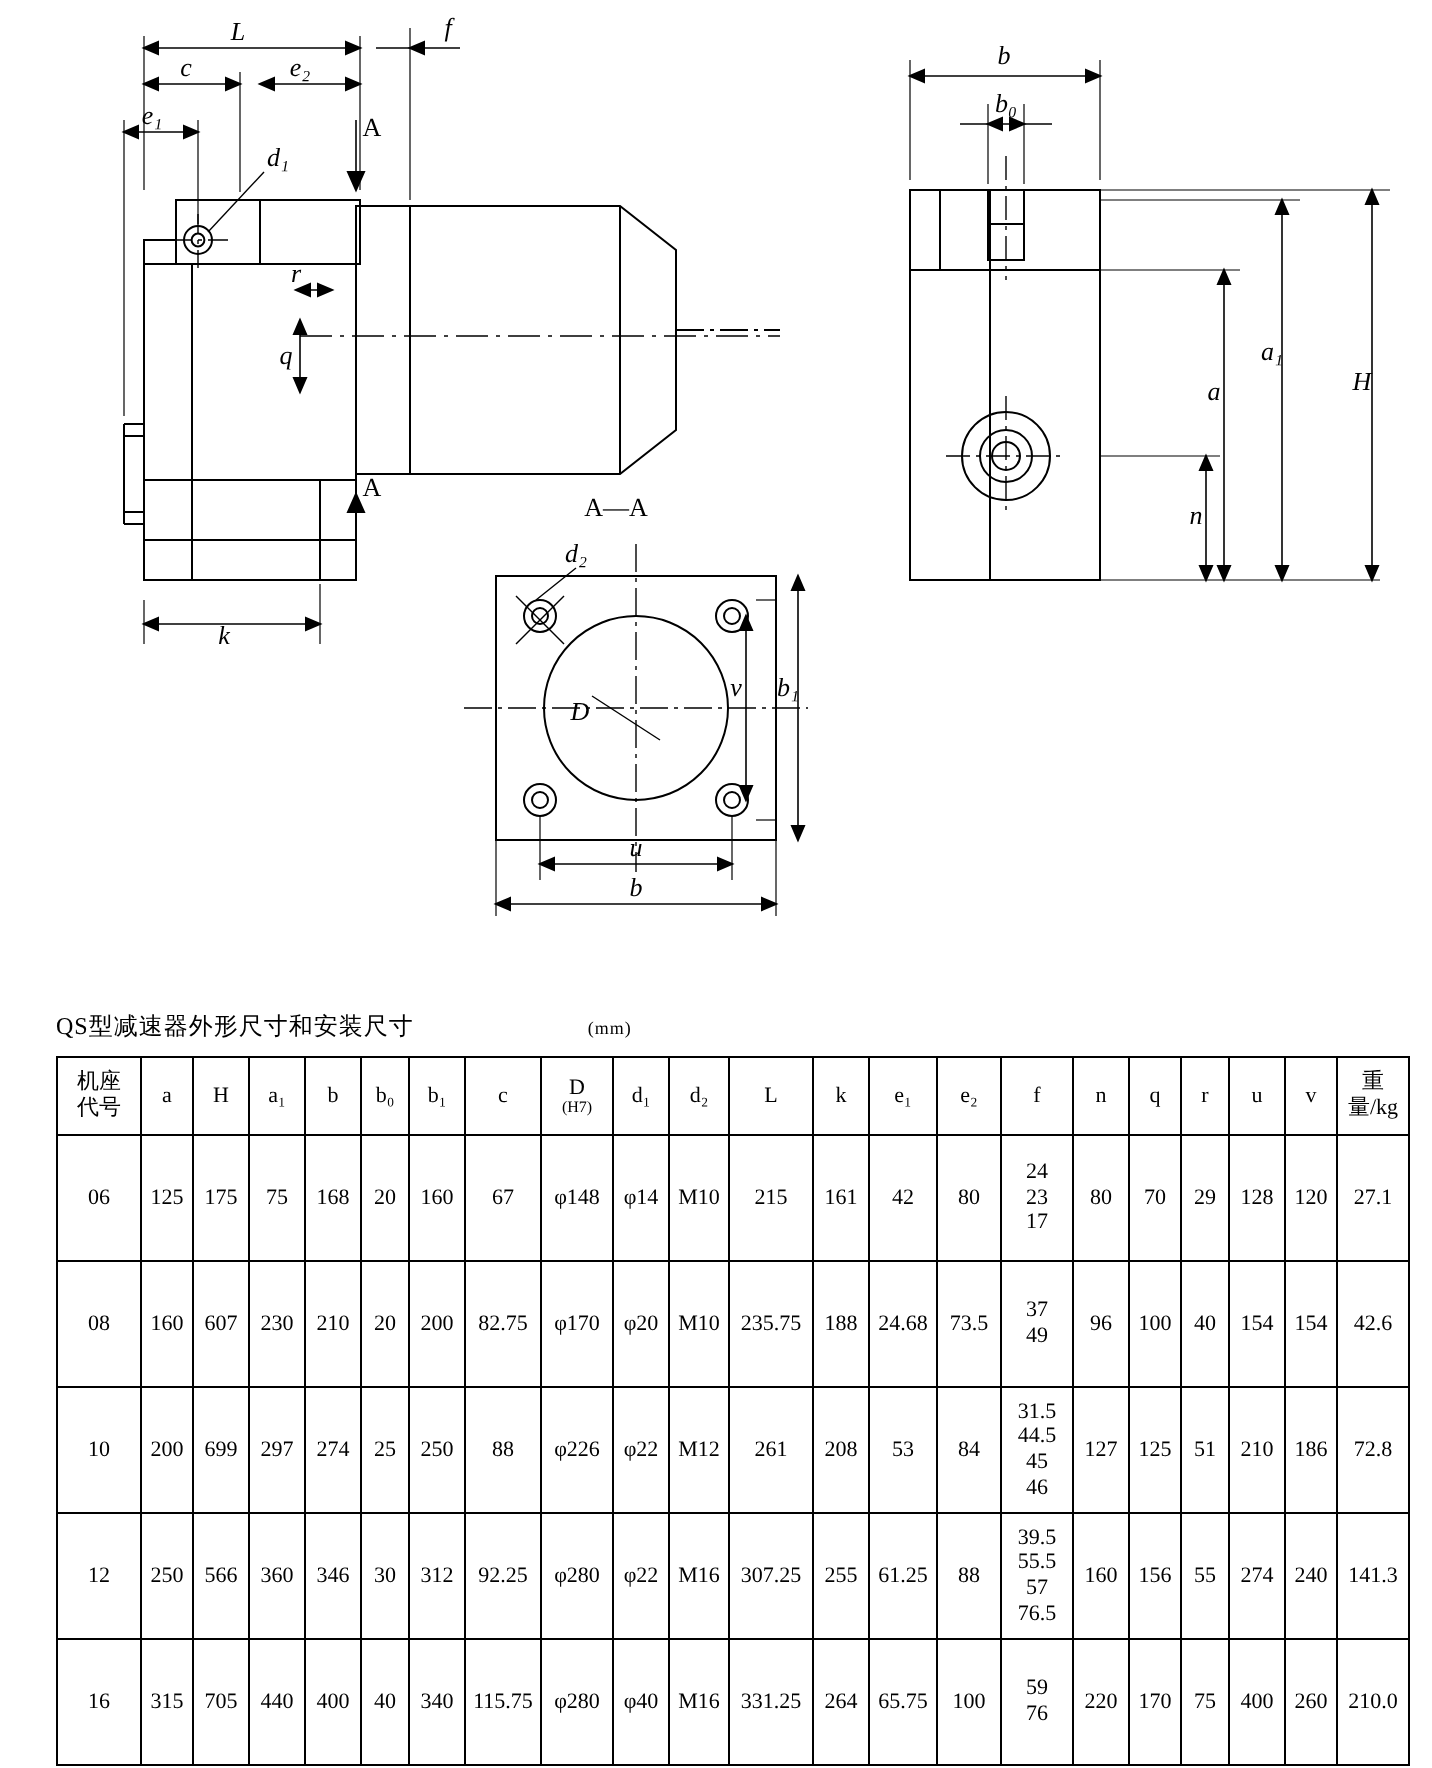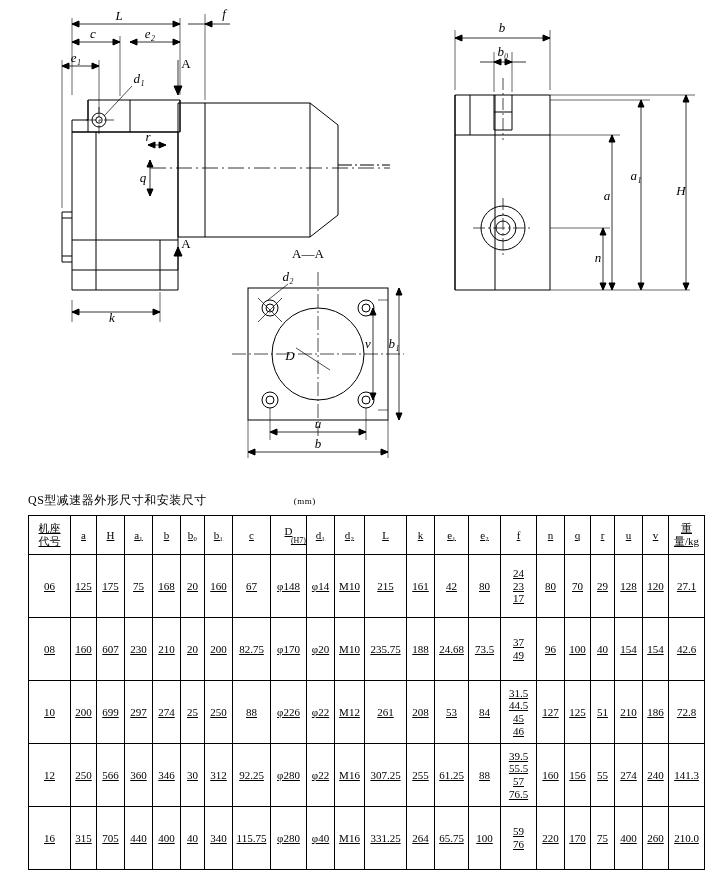--- a/index.html
+++ b/index.html
@@ -1,26 +1,26 @@
 <!DOCTYPE html>
 <html><head>
 <meta charset="utf-8">
 <style>
   html,body{margin:0;padding:0;background:#ffffff;}
   body{width:716px;height:884px;font-family:"Liberation Serif",serif;color:#000;position:relative;}
   .stage{position:relative;width:716px;height:884px;overflow:hidden;}
   svg.drawing{position:absolute;left:0;top:0;width:716px;height:500px;}
-  .tbl-wrap{position:absolute;left:28px;top:492px;width:660px;}
+  .tbl-wrap{position:absolute;left:28px;top:505px;width:660px;}
   .tbl-cap{font-size:12px;margin-bottom:6px;letter-spacing:0.5px;}
   .tbl-cap .unit{font-size:9px;}
-  table.dim{border-collapse:collapse;width:660px;table-layout:fixed;text-decoration:underline;}
+  table.dim{border-collapse:collapse;width:660px;table-layout:fixed;}
   table.dim th,table.dim td{border:1px solid #000;text-align:center;font-size:11px;font-family:"Liberation Serif",serif;padding:2px 0;line-height:1.15;}
   table.dim th{font-weight:normal;height:34px;}
   table.dim td{height:58px;}
-  .h7{font-size:8px;display:block;line-height:1;text-align:right;}
+  .h7{font-size:8px;display:block;line-height:1;}
   .multi{line-height:1.15;font-size:10px;}
   .weight-head{line-height:1.1;font-size:11px;}
 </style>
 </head>
 <body>
 
 <div class="stage">
 
   <svg class="drawing" viewBox="0 0 716 500">
     <g stroke="#000" fill="none" stroke-width="1">

